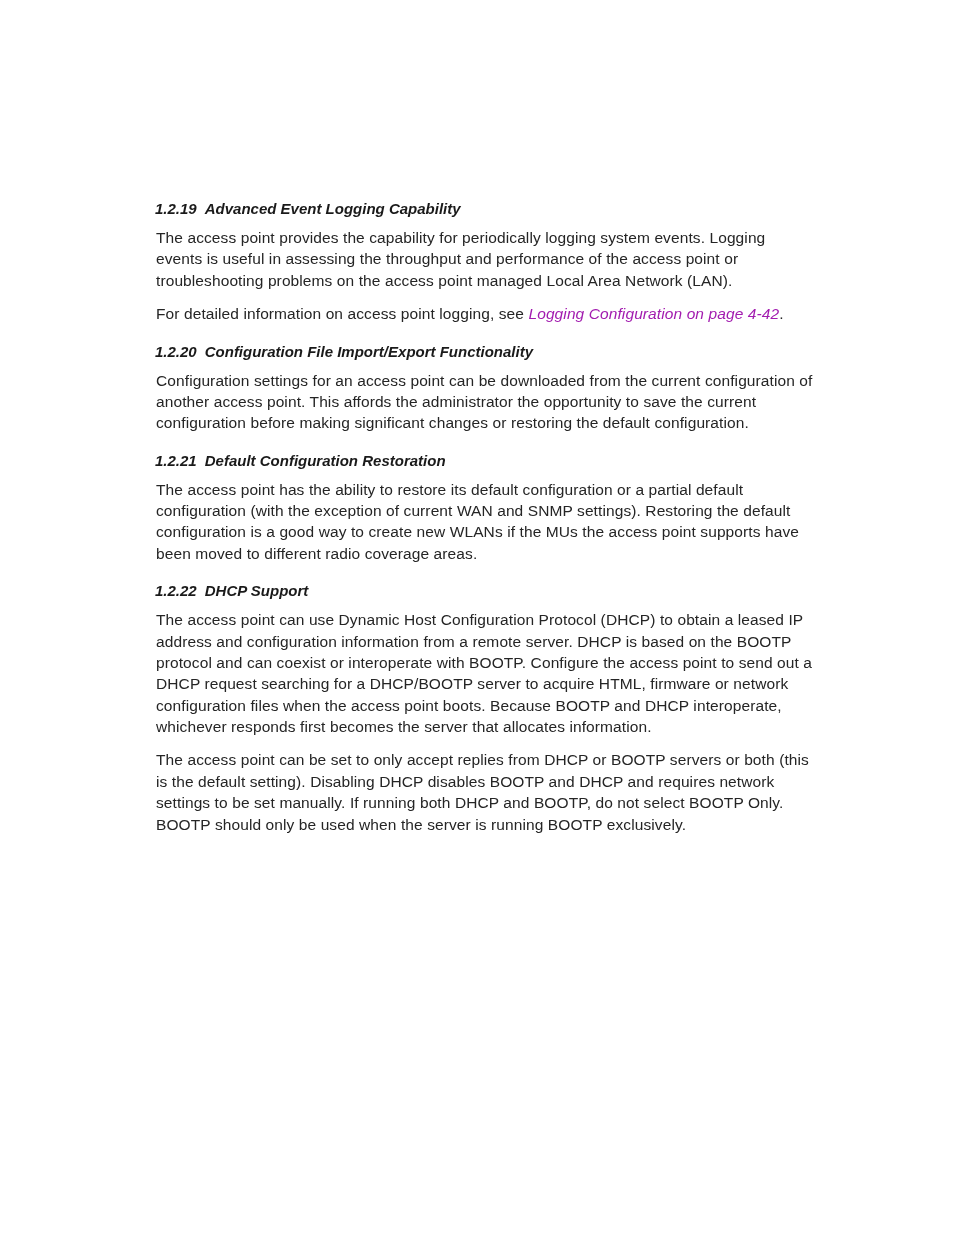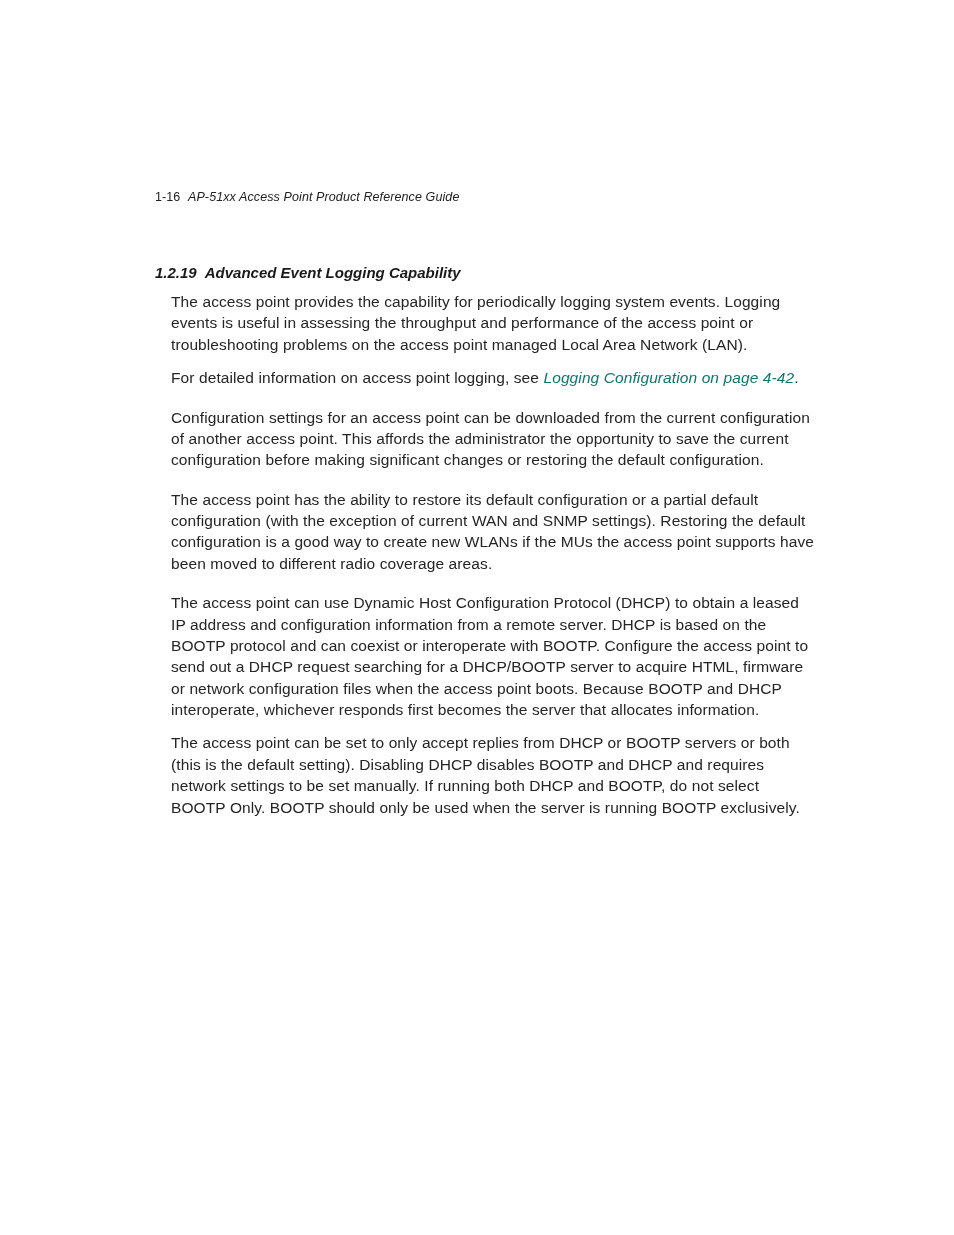--- a/index.html
+++ b/index.html
@@ -38,60 +38,65 @@
     color: #1a1a1a;
     margin: 10px 0 10px 0;
     letter-spacing: 0px;
   }
   .sec-title .num {
     margin-right: 8px;
   }
   p {
     font-size: 15.5px;
     line-height: 1.38;
-    margin: 0 0 12px 16px;
+    margin: 0 0 12px 1px;
     color: #252525;
     font-stretch: condensed;
     letter-spacing: 0.1px;
   }
   .link {
-    color: #0f766e;
+    color: #a21caf;
     font-style: italic;
   }
   .ital {
   }
 </style>
 </head>
 <body>
 
 <div class="page">
 
-  <div class="header-line">
-    <span class="pagenum">1-16</span>
-    <span class="guide">AP-51xx Access Point Product Reference Guide</span>
-  </div>
 
   <div class="section">
     <div class="sec-title">
       <span class="num">1.2.19</span><span>Advanced Event Logging Capability</span>
     </div>
     <p>The access point provides the capability for periodically logging system events. Logging events is useful in assessing the throughput and performance of the access point or troubleshooting problems on the access point managed Local Area Network (LAN).</p>
     <p>
       <span>For detailed information on access point logging, see </span><span class="link">Logging Configuration on page 4-42</span><span>.</span>
     </p>
   </div>
 
   <div class="section">
+    <div class="sec-title">
+      <span class="num">1.2.20</span><span>Configuration File Import/Export Functionality</span>
+    </div>
     <p>Configuration settings for an access point can be downloaded from the current configuration of another access point. This affords the administrator the opportunity to save the current configuration before making significant changes or restoring the default configuration.</p>
   </div>
 
   <div class="section">
+    <div class="sec-title">
+      <span class="num">1.2.21</span><span>Default Configuration Restoration</span>
+    </div>
     <p>The access point has the ability to restore its default configuration or a partial default configuration (with the exception of current WAN and SNMP settings). Restoring the default configuration is a good way to create new WLANs if the MUs the access point supports have been moved to different radio coverage areas.</p>
   </div>
 
   <div class="section">
+    <div class="sec-title">
+      <span class="num">1.2.22</span><span>DHCP Support</span>
+    </div>
     <p>
       <span>The access point can use </span><span class="ital">Dynamic Host Configuration Protocol (DHCP)</span><span> to obtain a leased IP address and configuration information from a remote server. DHCP is based on the BOOTP protocol and can coexist or interoperate with BOOTP. Configure the access point to send out a </span><span class="ital">DHCP request</span><span> searching for a </span><span class="ital">DHCP/BOOTP</span><span> server to acquire HTML, firmware or network configuration files when the access point boots. Because BOOTP and DHCP interoperate, whichever responds first becomes the server that allocates information.</span>
     </p>
     <p>The access point can be set to only accept replies from DHCP or BOOTP servers or both (this is the default setting). Disabling DHCP disables BOOTP and DHCP and requires network settings to be set manually. If running both DHCP and BOOTP, do not select BOOTP Only. BOOTP should only be used when the server is running BOOTP exclusively.</p>
   </div>
 
 </div>
 
 </body></html>

